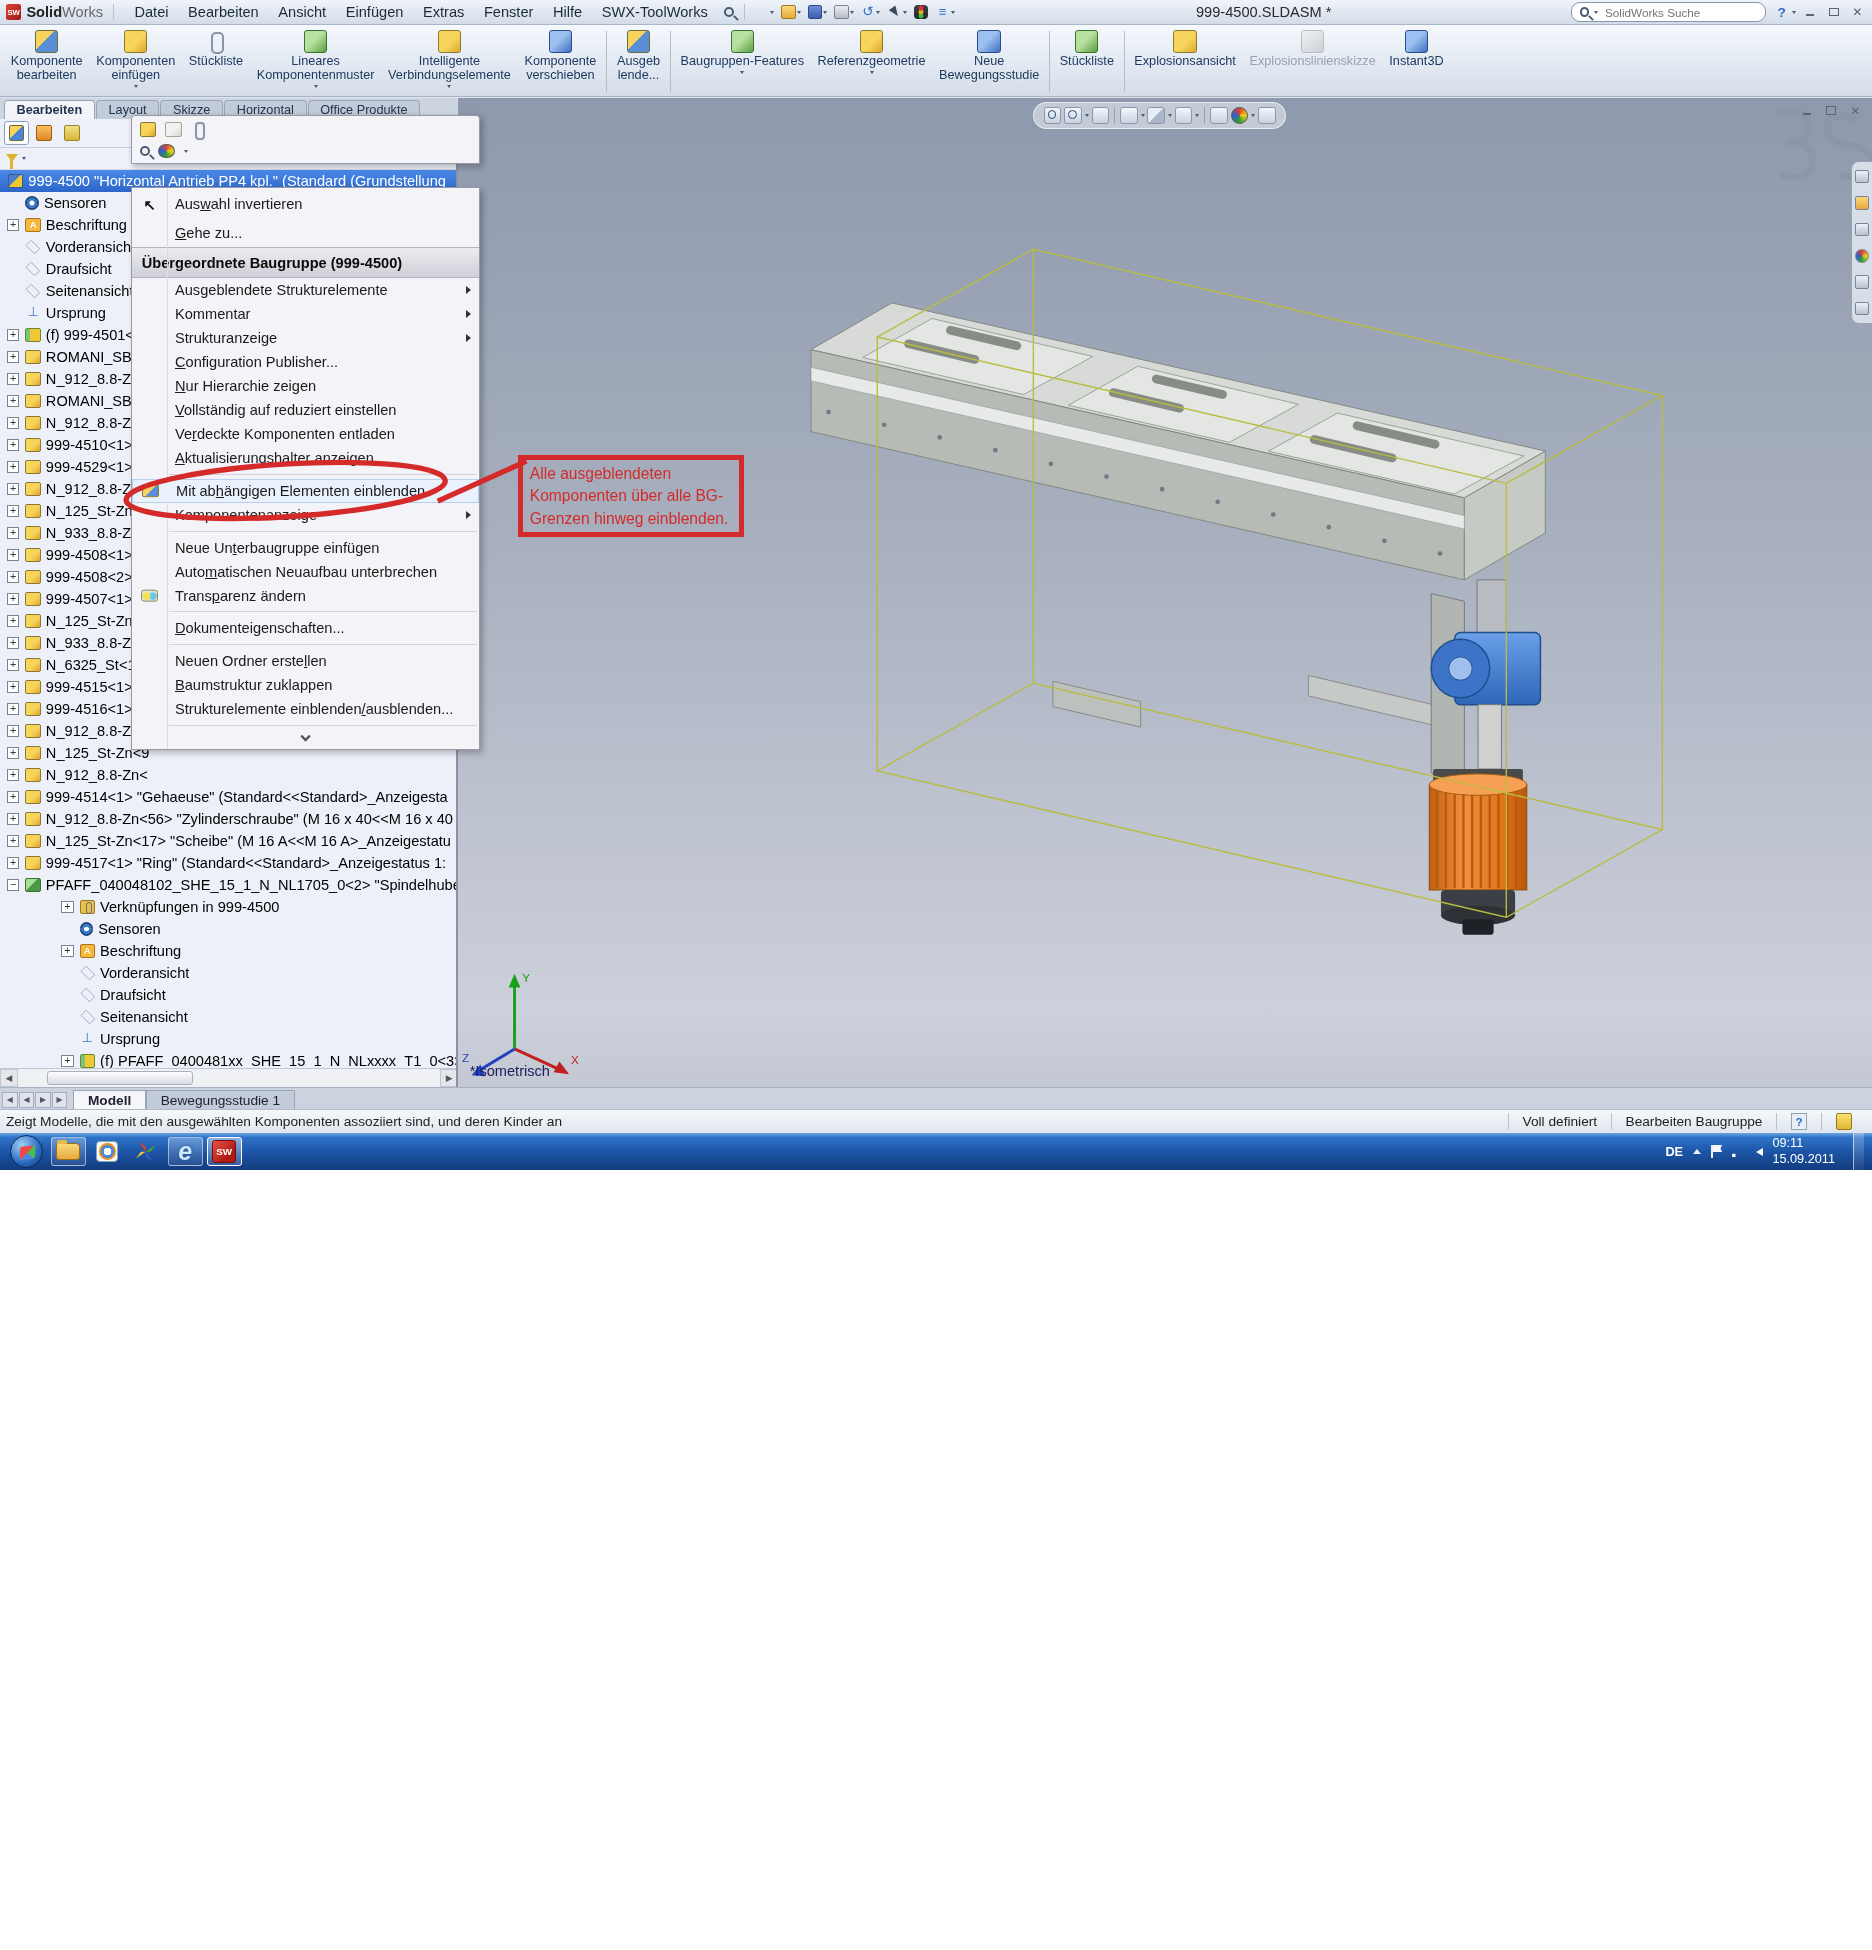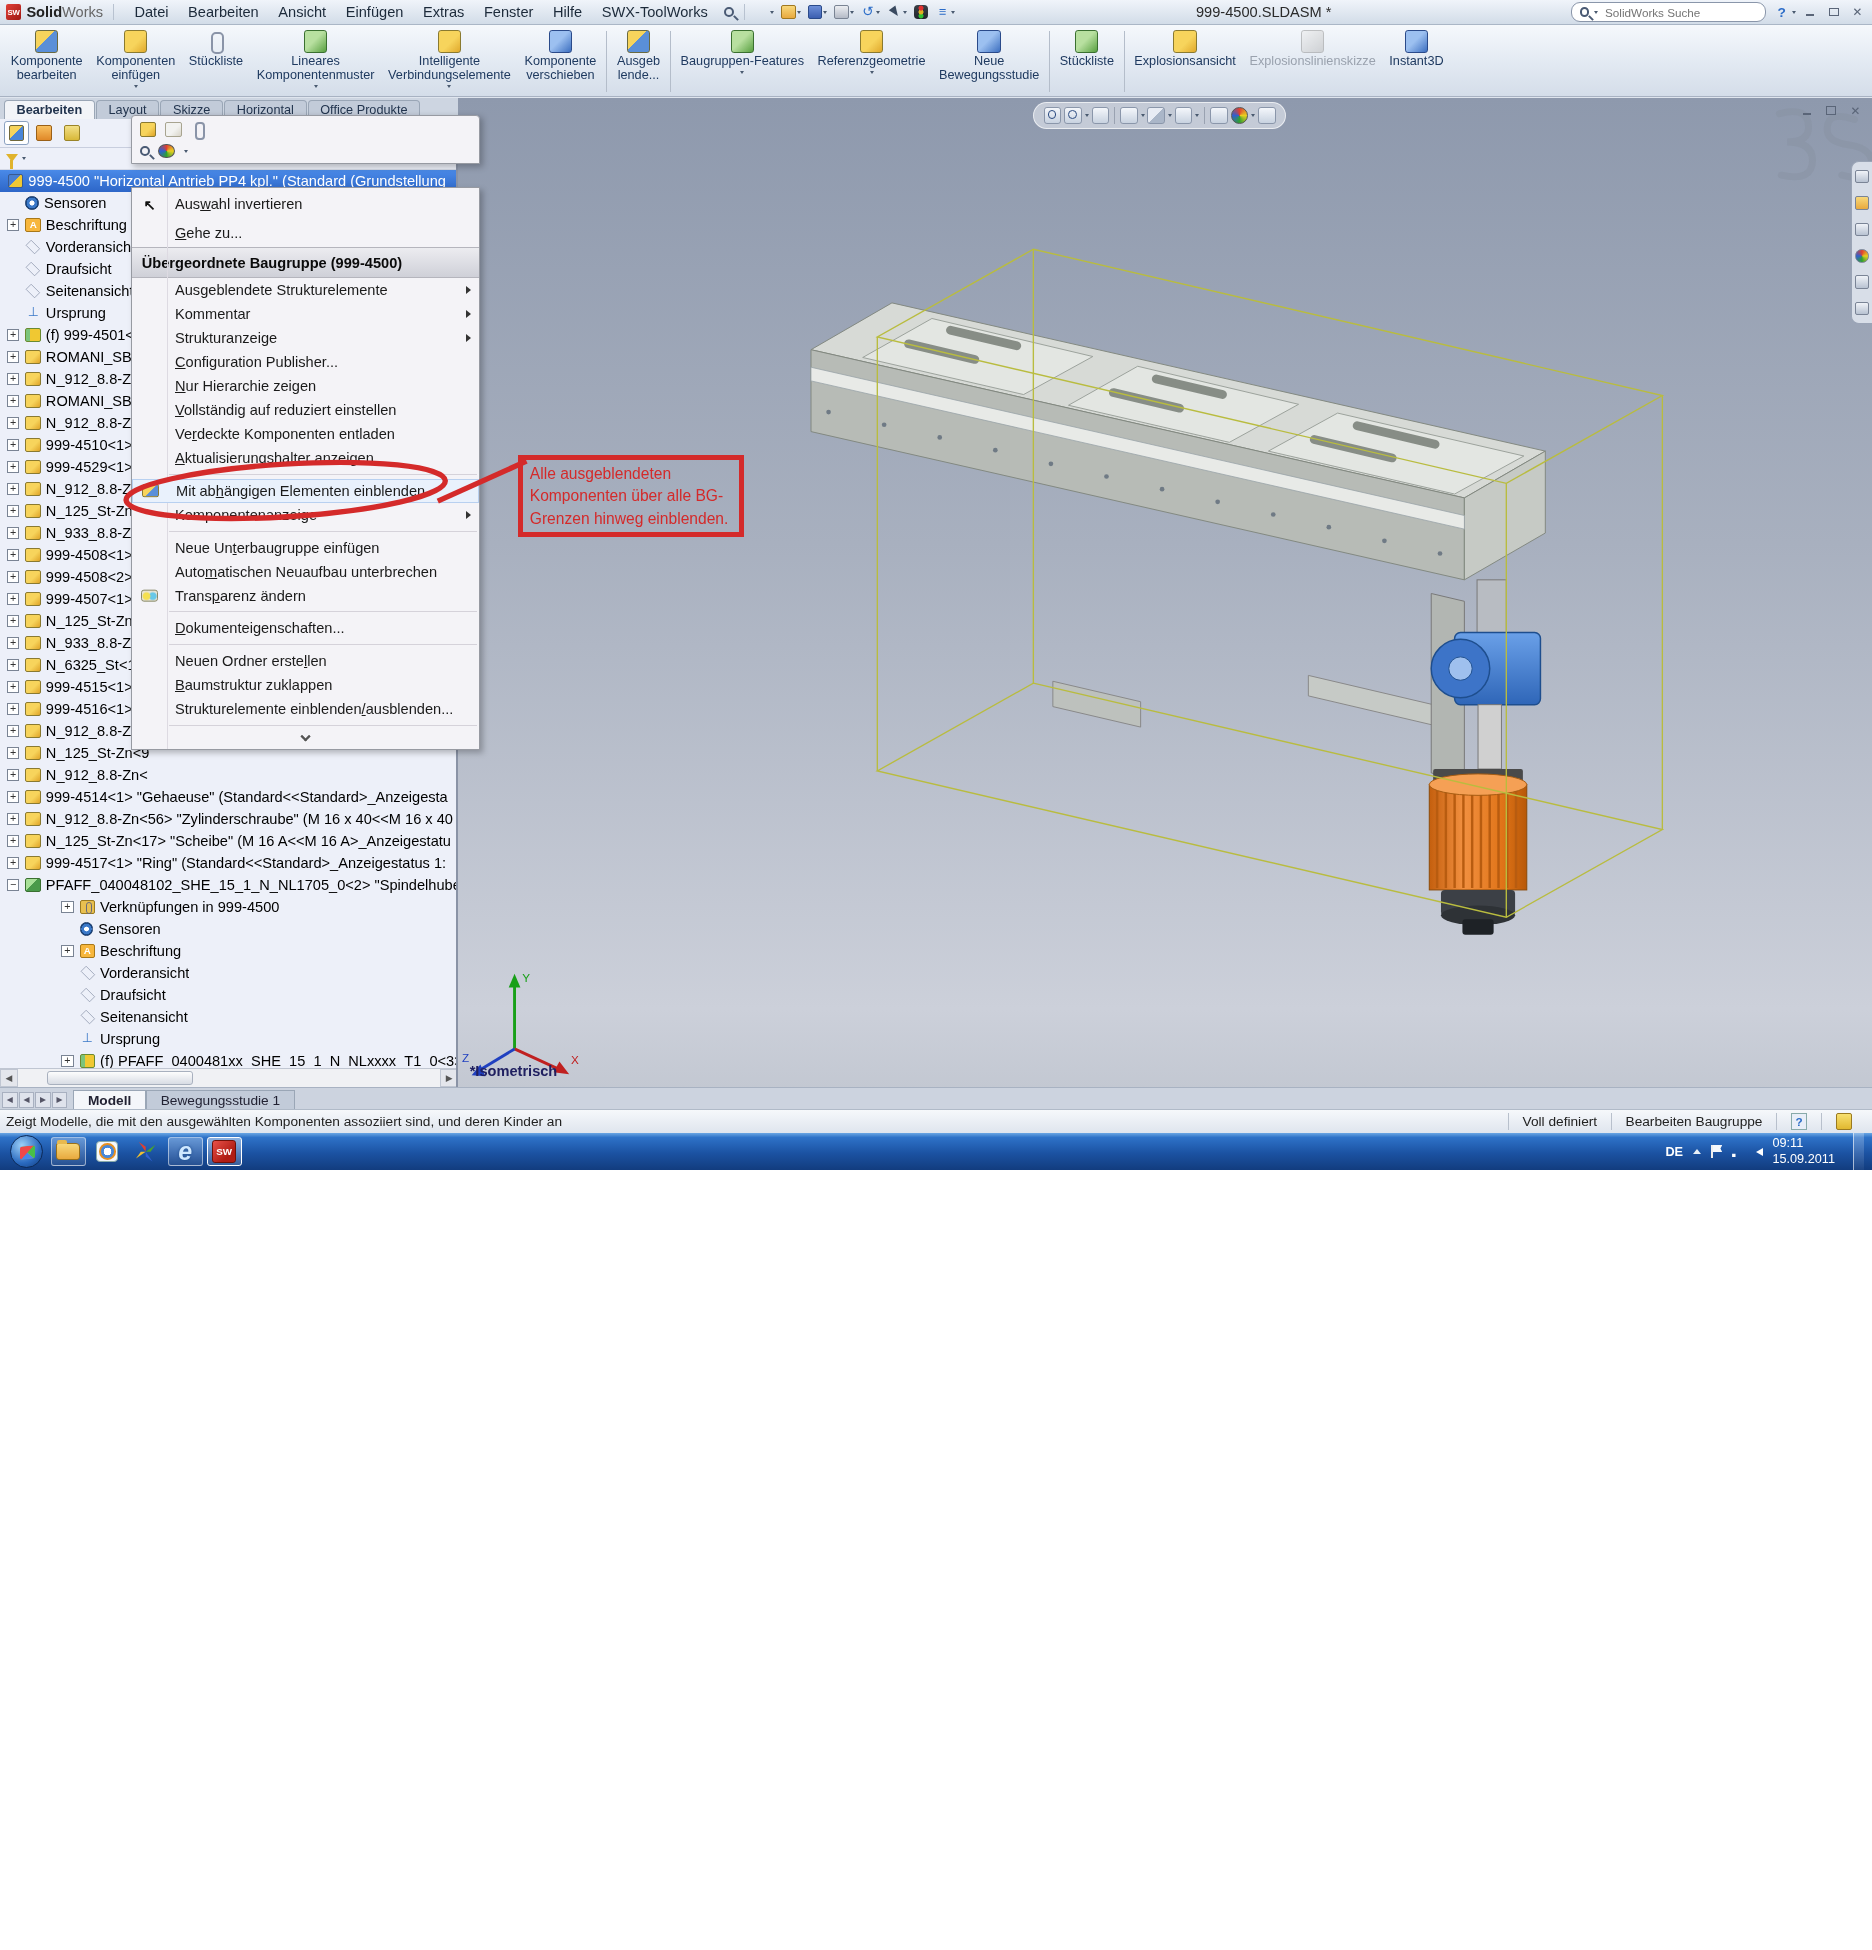--- a/index.html
+++ b/index.html
@@ -117,21 +117,21 @@
   .hic-zoom-fit::after,.hic-zoom-area::after{content:"";position:absolute;left:2.9px;top:2.9px;width:6.8px;height:6.8px;border:1.6px solid #2a4a80;border-radius:50%;}
   .hic-view-orientation{background:linear-gradient(135deg,#e8ecf4 50%,#aab6c8 50%);}
   .hsep{width:1px;height:17.6px;background:rgba(90,100,120,.4);margin:0 2px;}
   #docbtns{position:absolute;right:7.8px;top:5.9px;display:flex;gap:6.8px;}
   #docbtns .wb{color:#5a6578;}
   #taskpane{position:absolute;right:0;top:63px;width:21.5px;padding:7.8px 0;background:#d8dee8;
     border:1px solid #9aa4b6;border-right:none;border-radius:7.8px 0 0 7.8px;display:flex;flex-direction:column;align-items:center;gap:12.7px;}
   .tpico{width:13.7px;height:13.7px;border-radius:2px;background:linear-gradient(#f0f3f8,#b8c2d2);border:1px solid #7a8496;}
   .tpico:nth-child(2){background:linear-gradient(#f8d87a,#e8a93e);}
   .tpico:nth-child(4){background:conic-gradient(#e04030,#e8d020,#30a030,#3060d0,#e04030);border-radius:50%;}
-  #viewlabel{position:absolute;left:11.7px;top:965px;font-size:14.6px;font-weight:bold;color:#202060;}
+  #viewlabel{position:absolute;left:11.7px;top:965px;font-size:14.6px;font-weight:normal;color:#202060;}
 
   
   #ctxmini{position:absolute;left:131px;top:115px;width:349px;height:49px;background:#f4f3f7;
     border:1px solid #979aa2;border-radius:3.9px 3.9px 0 0;box-shadow:2.9px 2.9px 5.9px rgba(0,0,0,.25);
     padding:2.9px 7.8px;z-index:5;}
   .minirow{display:flex;align-items:center;gap:8.8px;height:21.5px;}
   .mic{width:16.6px;height:14.6px;border-radius:2px;background:linear-gradient(135deg,#f7d45c 55%,#dfa428);border:1px solid #8a7a30;}
   .mic.ghost{background:linear-gradient(135deg,#f2f2f0 55%,#d8d4c8);border-color:#a8a490;}
   .mic.clip{background:none;border:none;position:relative;}
   .mic.clip::after{content:"";position:absolute;left:4.9px;top:0;width:5.9px;height:13.7px;border:2px solid #8a94a8;border-radius:3.9px;}

